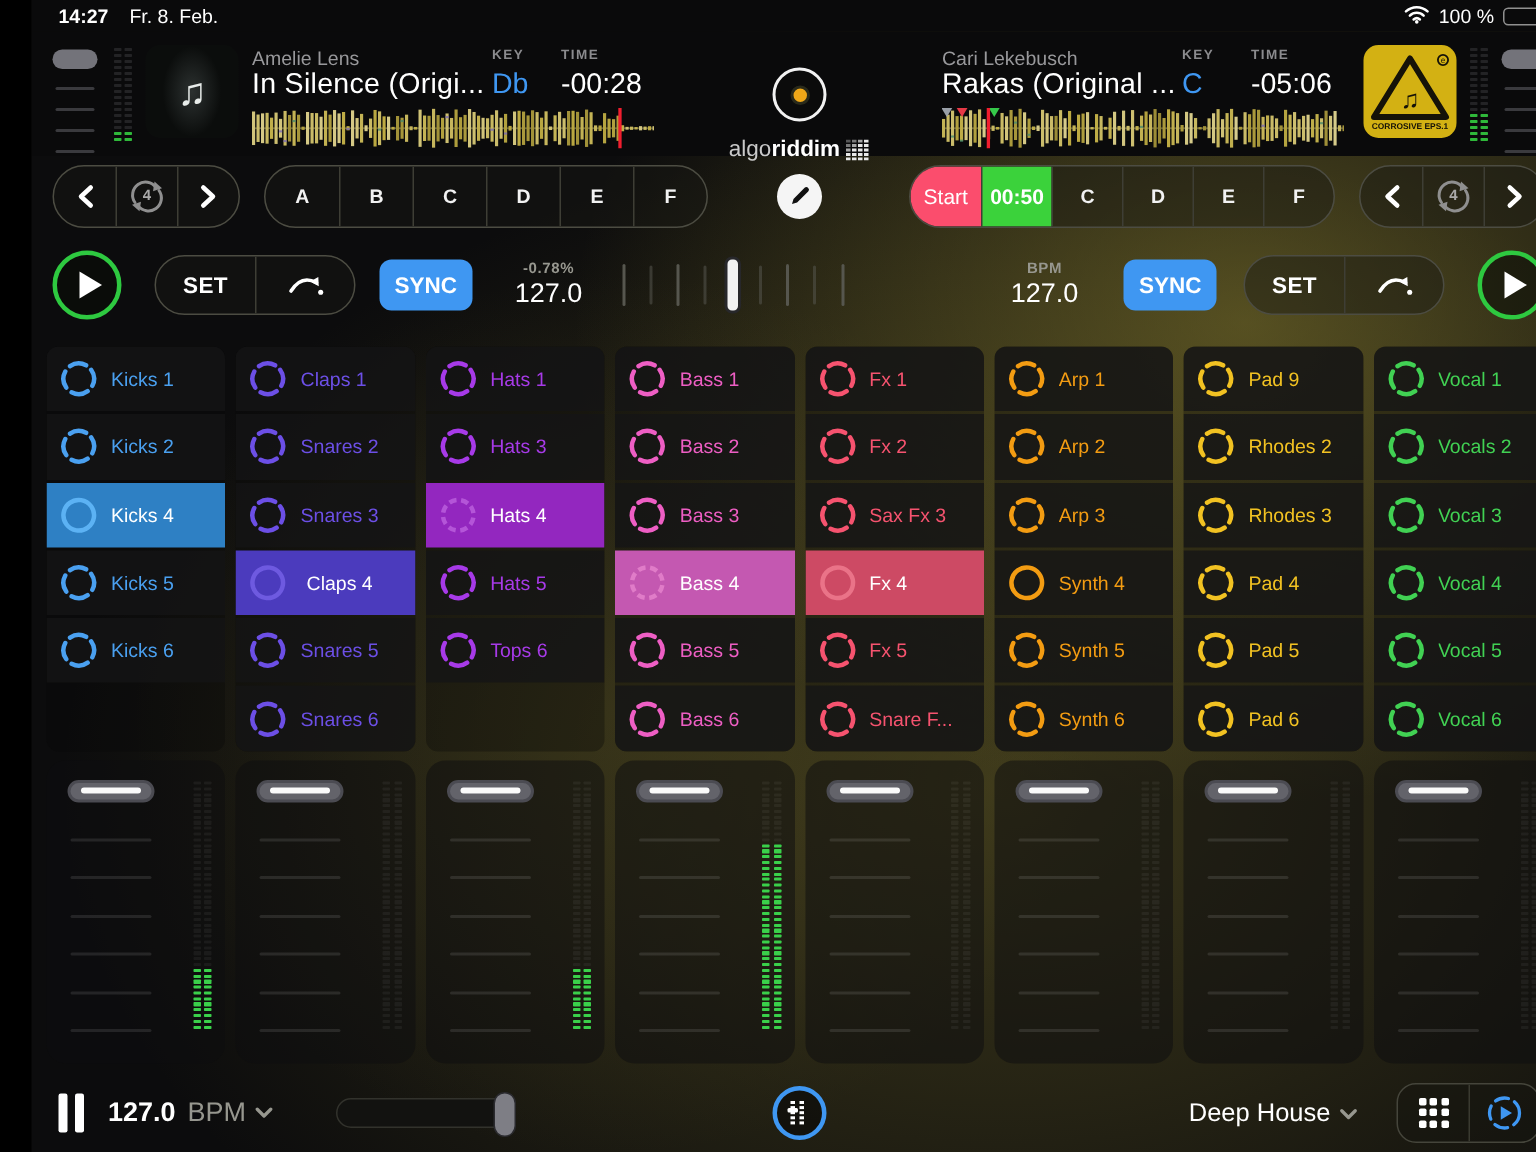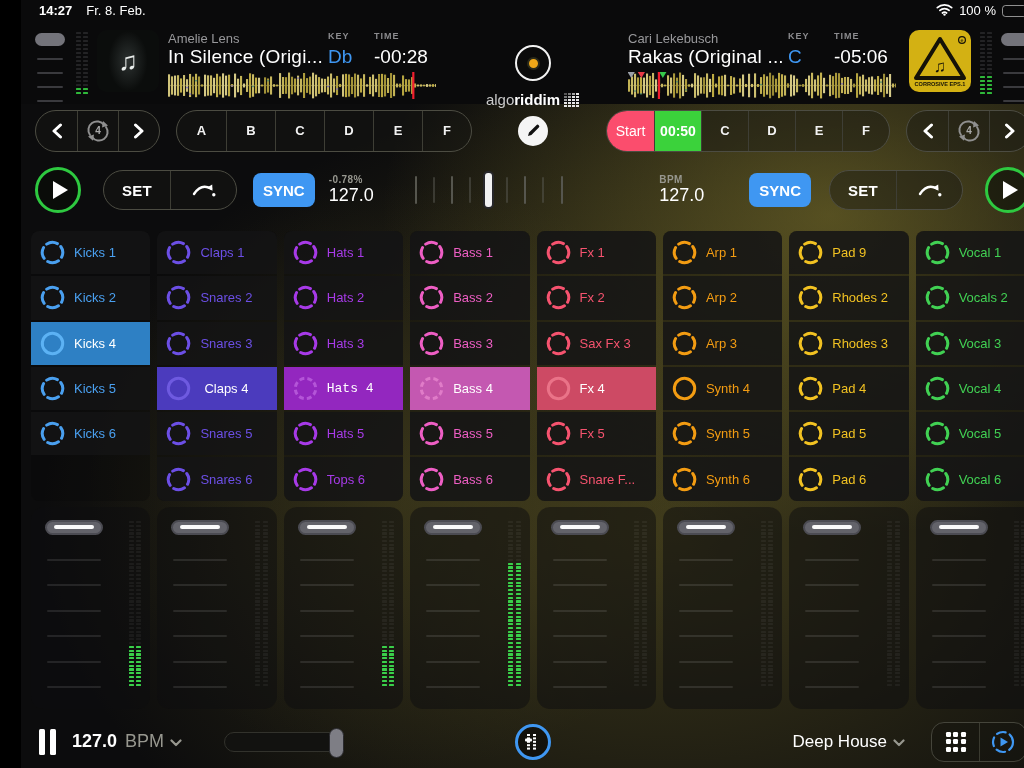--- a/index.html
+++ b/index.html
@@ -76,21 +76,21 @@
   
   .transport{position:absolute;top:157px;left:0;right:0;height:66px;display:flex;align-items:center;padding:0 14px;}
   .play-btn{width:46px;height:46px;border-radius:50%;border:3px solid #2ec940;background:rgba(10,12,8,.55);
     display:flex;align-items:center;justify-content:center;flex:none}
   .play-tri{width:0;height:0;border-left:15px solid #fff;border-top:9.5px solid transparent;border-bottom:9.5px solid transparent;margin-left:4px}
   .setseg{display:flex;height:40px;border:1px solid #4c4c42;border-radius:20px;overflow:hidden;background:rgba(24,24,20,.45)}
   .setseg .segc{width:66px;display:flex;align-items:center;justify-content:center;border-left:1px solid #3e3e35}
   .setseg .segc:first-child{border-left:none;font-size:15px;font-weight:600;letter-spacing:.3px}
   .sync-btn{height:34px;padding:0 10px;border-radius:8px;background:#3f97f2;color:#fff;font-weight:700;font-size:15px;
     display:flex;align-items:center;justify-content:center}
-  .readout{width:74px;text-align:left;line-height:1.05}
+  .readout{width:74px;text-align:center;line-height:1.05}
   .readout .small{font-size:10px;color:#97978f;font-weight:600;letter-spacing:.4px}
   .readout .big{font-size:18px;color:#fff;font-weight:500}
   .pitch{position:relative;width:152px;height:40px;display:flex;align-items:center;justify-content:space-between;padding:0 2px}
   .ptick{width:2px;height:28px;background:#56564e;border-radius:1px}
   .ptick.dim{opacity:.55;height:26px}
   .phandle{position:absolute;top:1px;width:11px;height:38px;border-radius:5px;background:#f2f2f2;border:2.5px solid #27272a}
   
   .grid{position:absolute;top:231px;left:10px;right:10px;display:grid;grid-template-columns:repeat(8,1fr);gap:7px}
   .gcol{display:flex;flex-direction:column;gap:2px;border-radius:8px;overflow:hidden;background:rgba(8,8,8,.35)}
   .cell{height:43.3px;background:rgba(20,20,22,.78);display:flex;align-items:center;gap:8px;padding-left:8px;cursor:default}
@@ -784,33 +784,27 @@
         <div class="cell">
           <svg width="27" height="27" viewBox="0 0 27 27">
             <circle cx="13.5" cy="13.5" r="10.2" fill="none" stroke="#a73ae8" stroke-width="3" stroke-linecap="round" stroke-dasharray="11.2 4.8" transform="rotate(-36 13.5 13.5)"></circle>
           </svg>
           <span class="clabel" style="color: rgb(167, 58, 232);">Hats 1</span>
         </div>
         <div class="cell">
           <svg width="27" height="27" viewBox="0 0 27 27">
             <circle cx="13.5" cy="13.5" r="10.2" fill="none" stroke="#a73ae8" stroke-width="3" stroke-linecap="round" stroke-dasharray="11.2 4.8" transform="rotate(-36 13.5 13.5)"></circle>
           </svg>
-          <span class="clabel" style="color: rgb(167, 58, 232);">Hats 2</span>
-        </div>
-        <div class="cell">
-          <svg width="27" height="27" viewBox="0 0 27 27">
-            <circle cx="13.5" cy="13.5" r="10.2" fill="none" stroke="#a73ae8" stroke-width="3" stroke-linecap="round" stroke-dasharray="11.2 4.8" transform="rotate(-36 13.5 13.5)"></circle>
-          </svg>
           <span class="clabel" style="color: rgb(167, 58, 232);">Hats 3</span>
         </div>
         <div class="cell hl" style="background: rgb(147, 39, 191);">
           <svg width="27" height="27" viewBox="0 0 27 27">
             <circle cx="13.5" cy="13.5" r="10.2" fill="none" stroke="#b455d8" stroke-width="3" stroke-linecap="butt" stroke-dasharray="5 3" transform="rotate(-36 13.5 13.5)"></circle>
           </svg>
-          <span class="clabel" style="color: rgb(255, 255, 255); font-family: Liberation Mono, monospace;">Hats 4</span>
+          <span class="clabel" style="color: rgb(255, 255, 255);">Hats 4</span>
         </div>
         <div class="cell">
           <svg width="27" height="27" viewBox="0 0 27 27">
             <circle cx="13.5" cy="13.5" r="10.2" fill="none" stroke="#a73ae8" stroke-width="3" stroke-linecap="round" stroke-dasharray="11.2 4.8" transform="rotate(-36 13.5 13.5)"></circle>
           </svg>
           <span class="clabel" style="color: rgb(167, 58, 232);">Hats 5</span>
         </div>
         <div class="cell">
           <svg width="27" height="27" viewBox="0 0 27 27">
             <circle cx="13.5" cy="13.5" r="10.2" fill="none" stroke="#a73ae8" stroke-width="3" stroke-linecap="round" stroke-dasharray="11.2 4.8" transform="rotate(-36 13.5 13.5)"></circle>

